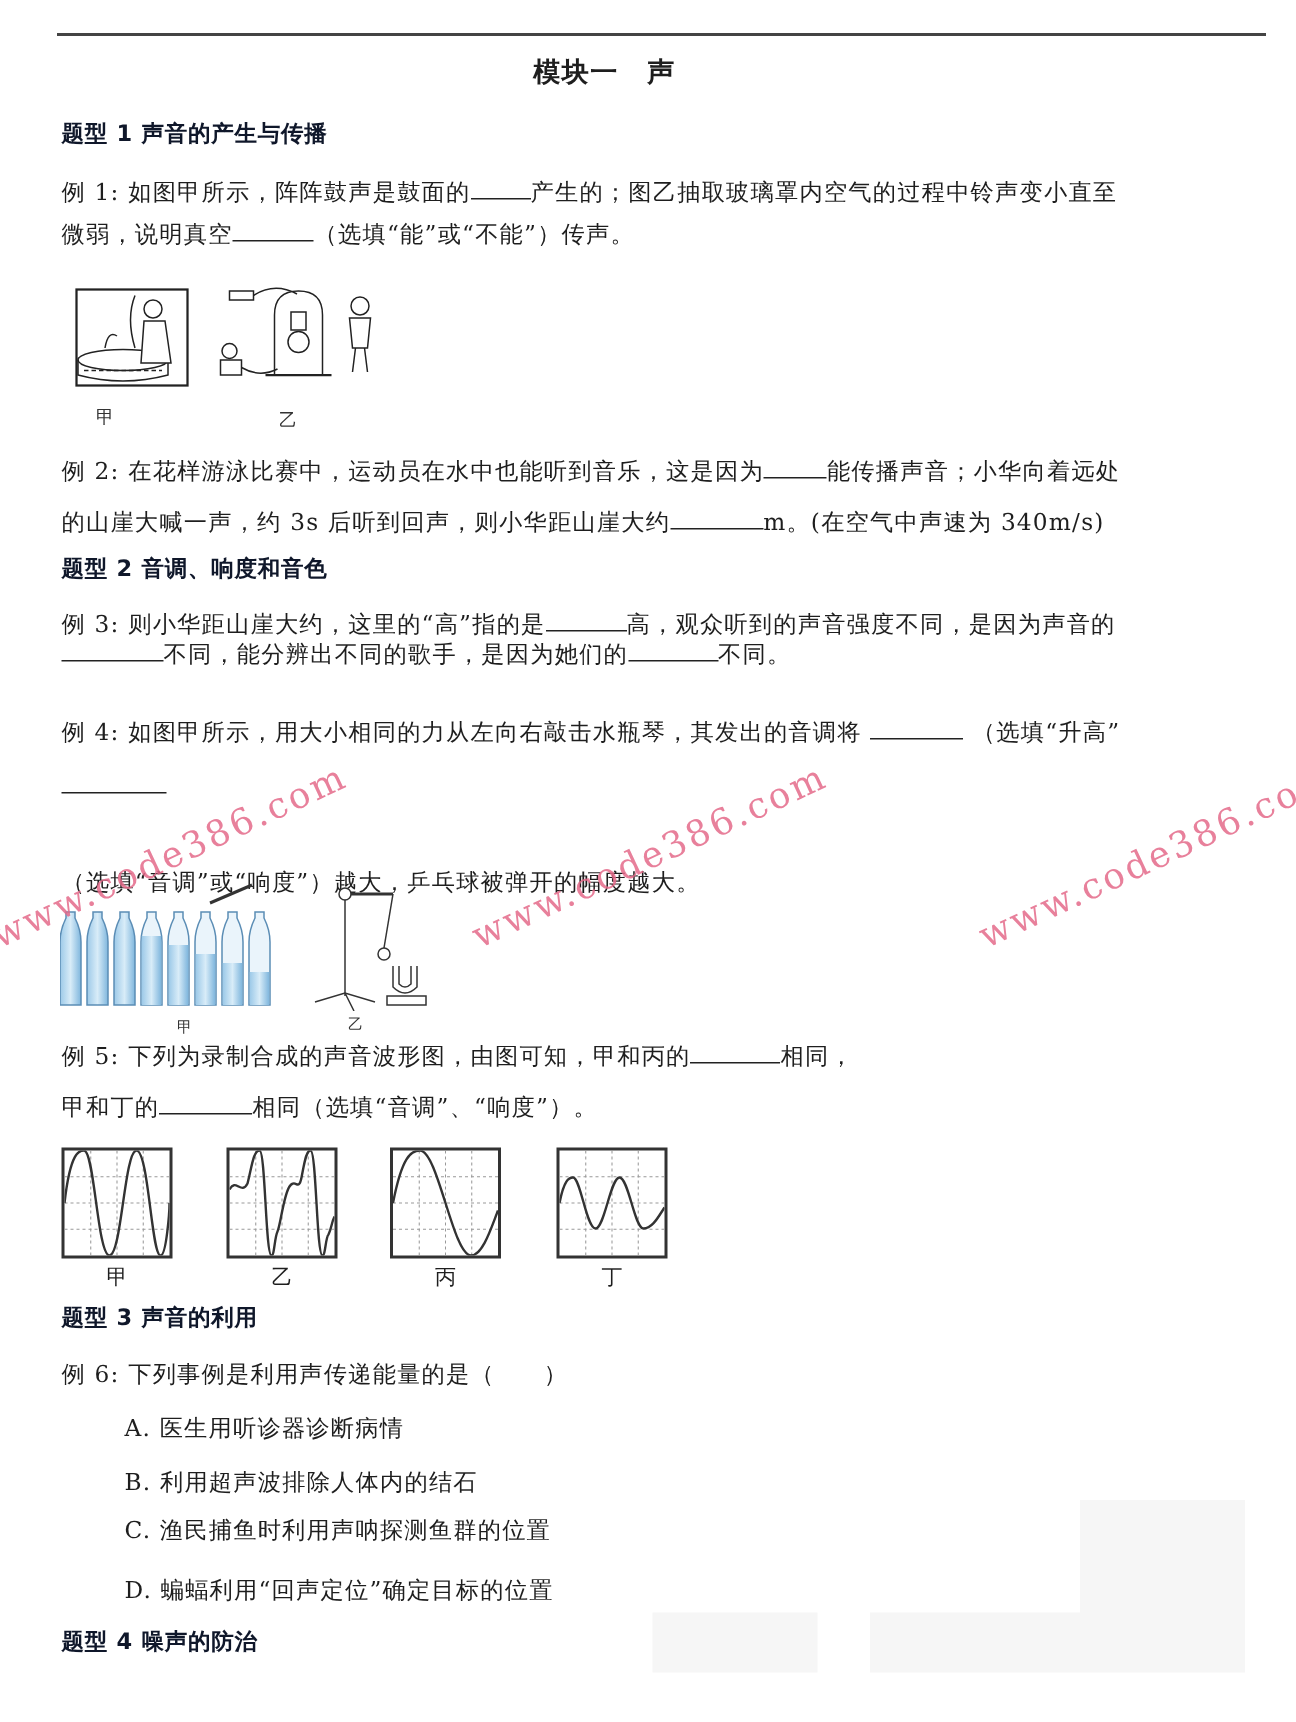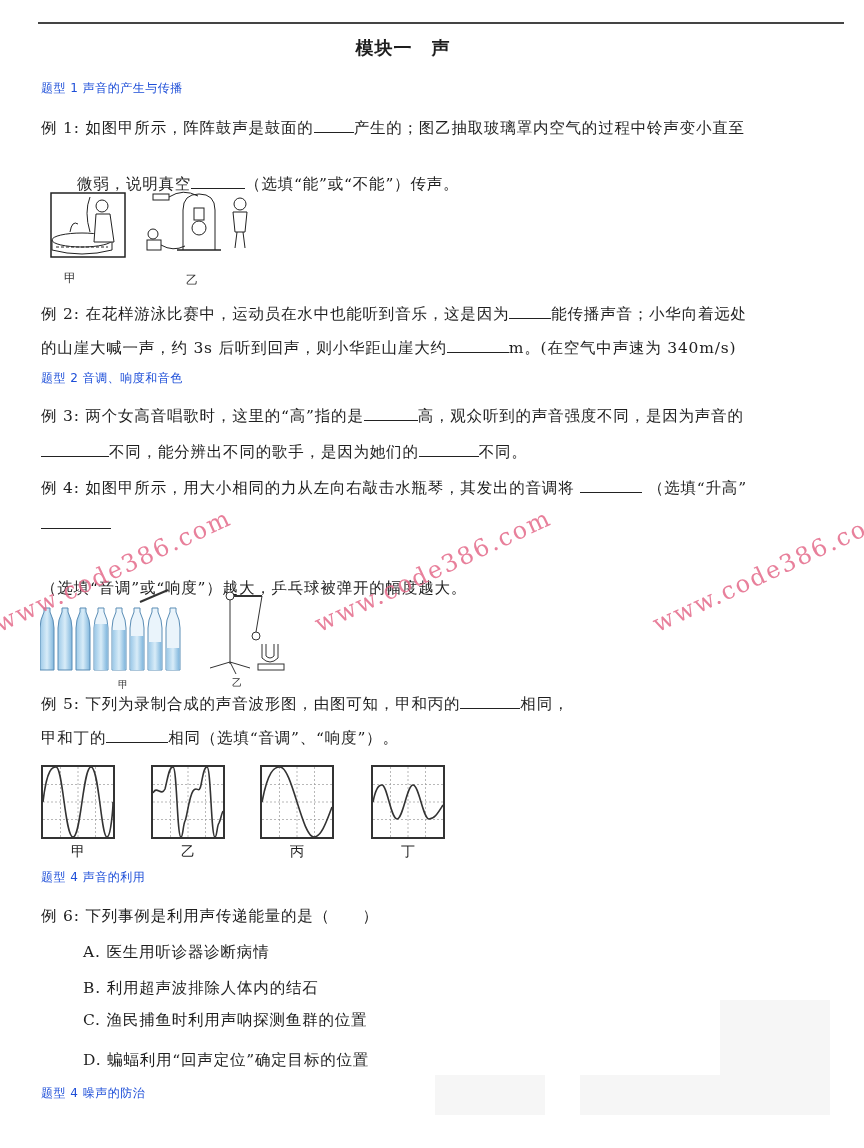--- a/index.html
+++ b/index.html
@@ -4,21 +4,21 @@
 <style>
   html, body { margin: 0; padding: 0; background: #ffffff; }
   body {
     width: 864px; height: 1148px; position: relative; overflow: hidden;
     font-family: "DejaVu Serif", "Liberation Serif", serif;
     color: #1e1e1e;
   }
   .top-rule { position: absolute; left: 38px; top: 22px; width: 806px; height: 2px; background: #444; }
   .title { position: absolute; left: 0; width: 806px; top: 36px; text-align: center; font-size: 18px; font-weight: bold; letter-spacing: 1px; }
   .section {
-    position: absolute; left: 41px; font-size: 12px; font-weight: normal; color: #1d4ed8;
+    position: absolute; left: 41px; font-size: 15px; font-weight: bold; color: #0f172a;
     font-family: "DejaVu Sans", sans-serif; letter-spacing: 0.5px;
   }
   .line { position: absolute; left: 41px; font-size: 15.5px; line-height: 20px; white-space: nowrap; letter-spacing: 0.8px; }
   .qlabel { font-weight: normal; }
   .blank { display: inline-block; border-bottom: 1px solid #222; height: 16px; vertical-align: baseline; }
   .figure { position: absolute; }
   .caption { position: absolute; font-size: 12px; color: #333; font-family: "DejaVu Sans", sans-serif; }
   .wm {
     position: absolute; color: #e46a8a; font-size: 24px; font-family: "DejaVu Serif", serif;
     transform: rotate(-25deg); transform-origin: left bottom; opacity: 0.85; letter-spacing: 2px;
@@ -34,21 +34,21 @@
 
 <div class="top-rule"></div>
 <div class="title">模块一　声</div>
 
 <div class="section" style="top:80px;">题型 1  声音的产生与传播</div>
 
 <div class="line" style="top:116px;">
   <span class="qlabel">例 1:</span>
   <span>如图甲所示，阵阵鼓声是鼓面的</span><span class="blank" style="width:40px;"></span><span>产生的；图乙抽取玻璃罩内空气的过程中铃声变小直至</span>
 </div>
-<div class="line" style="top:172px;margin-left:36px;">
+<div class="line" style="top:144px;">
   <span>微弱，说明真空</span><span class="blank" style="width:54px;"></span><span>（选填“能”或“不能”）传声。</span>
 </div>
 
 <div class="figure" style="left:50px; top:192px; width:76px; height:66px;">
   <svg width="76" height="66" viewBox="0 0 76 66">
     <rect x="1" y="1" width="74" height="64" fill="#fff" stroke="#222" stroke-width="1.5"></rect>
     <ellipse cx="32" cy="48" rx="30" ry="7" fill="#fff" stroke="#222"></ellipse>
     <path d="M2 48 L2 58 Q32 66 62 58 L62 48" fill="none" stroke="#222"></path>
     <path d="M6 55 L58 55" stroke="#222" stroke-dasharray="3 2"></path>
     <circle cx="52" cy="14" r="6" fill="#fff" stroke="#222"></circle>
@@ -81,23 +81,23 @@
   <span>在花样游泳比赛中，运动员在水中也能听到音乐，这是因为</span><span class="blank" style="width:42px;"></span><span>能传播声音；小华向着远处</span>
 </div>
 <div class="line" style="top:336px;">
   <span>的山崖大喊一声，约 3s 后听到回声，则小华距山崖大约</span><span class="blank" style="width:62px;"></span><span>m。(在空气中声速为 340m/s)</span>
 </div>
 
 <div class="section" style="top:370px;">题型 2  音调、响度和音色</div>
 
 <div class="line" style="top:404px;">
   <span class="qlabel">例 3:</span>
-  <span>两个女高音唱歌时，这里的“高”指的是</span><span class="blank" style="width:54px;"></span><span>高，观众听到的声音强度不同，是因为声音的</span>
-</div>
-<div class="line" style="top:440px;">
+  <span>则小华距山崖大约，这里的“高”指的是</span><span class="blank" style="width:54px;"></span><span>高，观众听到的声音强度不同，是因为声音的</span>
+</div>
+<div class="line" style="top:424px;">
   <span class="blank" style="width:68px;"></span><span>不同，能分辨出不同的歌手，是因为她们的</span><span class="blank" style="width:60px;"></span><span>不同。</span>
 </div>
 
 <div class="line" style="top:476px;">
   <span class="qlabel">例 4:</span>
   <span>如图甲所示，用大小相同的力从左向右敲击水瓶琴，其发出的音调将</span>&nbsp;<span class="blank" style="width:62px;"></span>&nbsp;<span>（选填“升高”</span>
 </div>
 <div class="line" style="top:512px;">
   <span class="blank" style="width:70px;"></span>
 </div>
@@ -203,21 +203,21 @@
         <line x1="52.5" y1="0" x2="52.5" y2="70"></line>
       </g>
     <path d="M0 35 C3 20,6 18,9 18 C14 18,18 52,24 52 C30 52,34 18,40 18 C46 18,50 52,56 52 C62 52,66 44,70 38" fill="none" stroke="#333" stroke-width="1.6"></path>
   </svg>
 </div>
 <div class="wave-label" style="left:43px; top:843px;">甲</div>
 <div class="wave-label" style="left:153px; top:843px;">乙</div>
 <div class="wave-label" style="left:262px; top:843px;">丙</div>
 <div class="wave-label" style="left:373px; top:843px;">丁</div>
 
-<div class="section" style="top:869px;">题型 4  声音的利用</div>
+<div class="section" style="top:869px;">题型 3  声音的利用</div>
 
 <div class="line" style="top:906px;">
   <span class="qlabel">例 6:</span>
   <span>下列事例是利用声传递能量的是（　　）</span>
 </div>
 <div class="option" style="top:942px;">A.  医生用听诊器诊断病情</div>
 <div class="option" style="top:978px;">B.  利用超声波排除人体内的结石</div>
 <div class="option" style="top:1010px;">C.  渔民捕鱼时利用声呐探测鱼群的位置</div>
 <div class="option" style="top:1050px;">D.  蝙蝠利用“回声定位”确定目标的位置</div>
 

